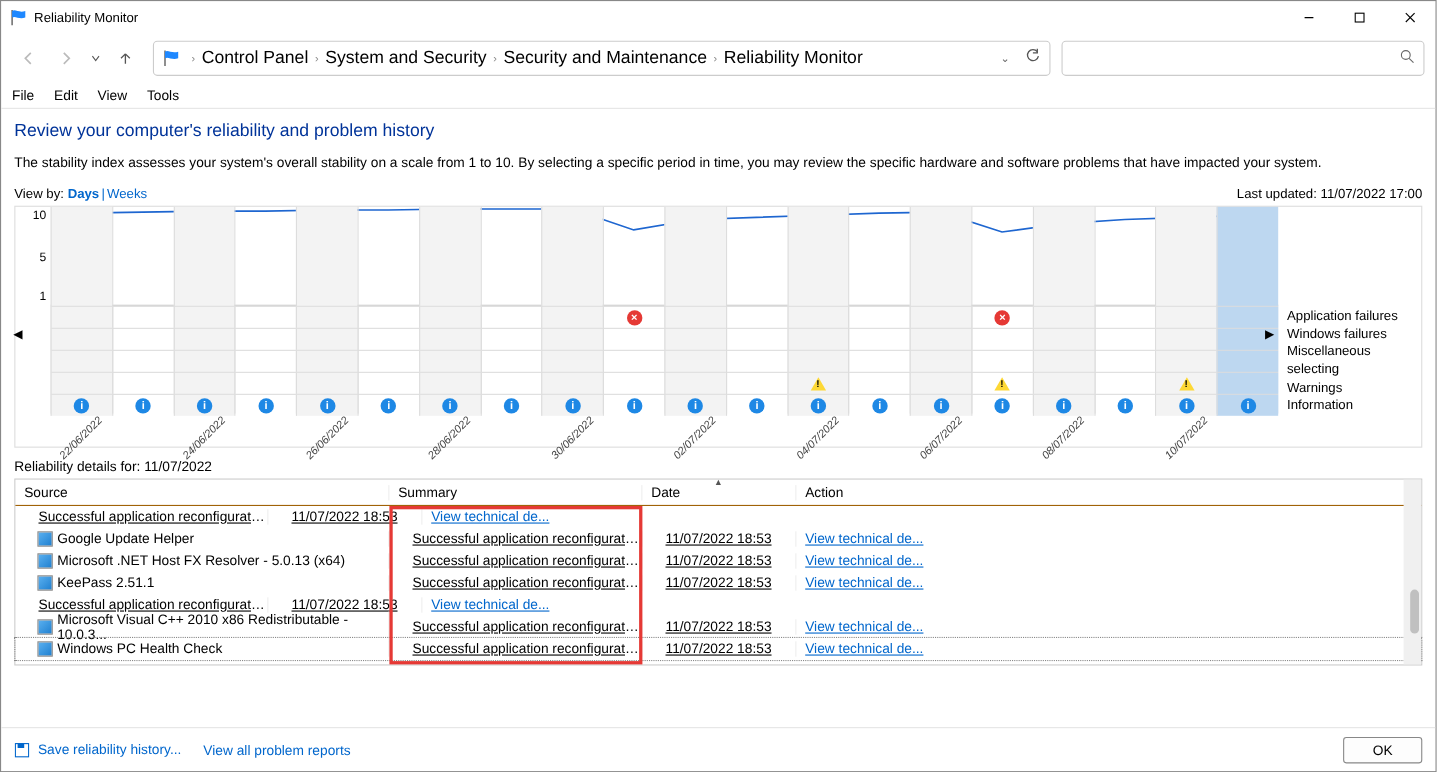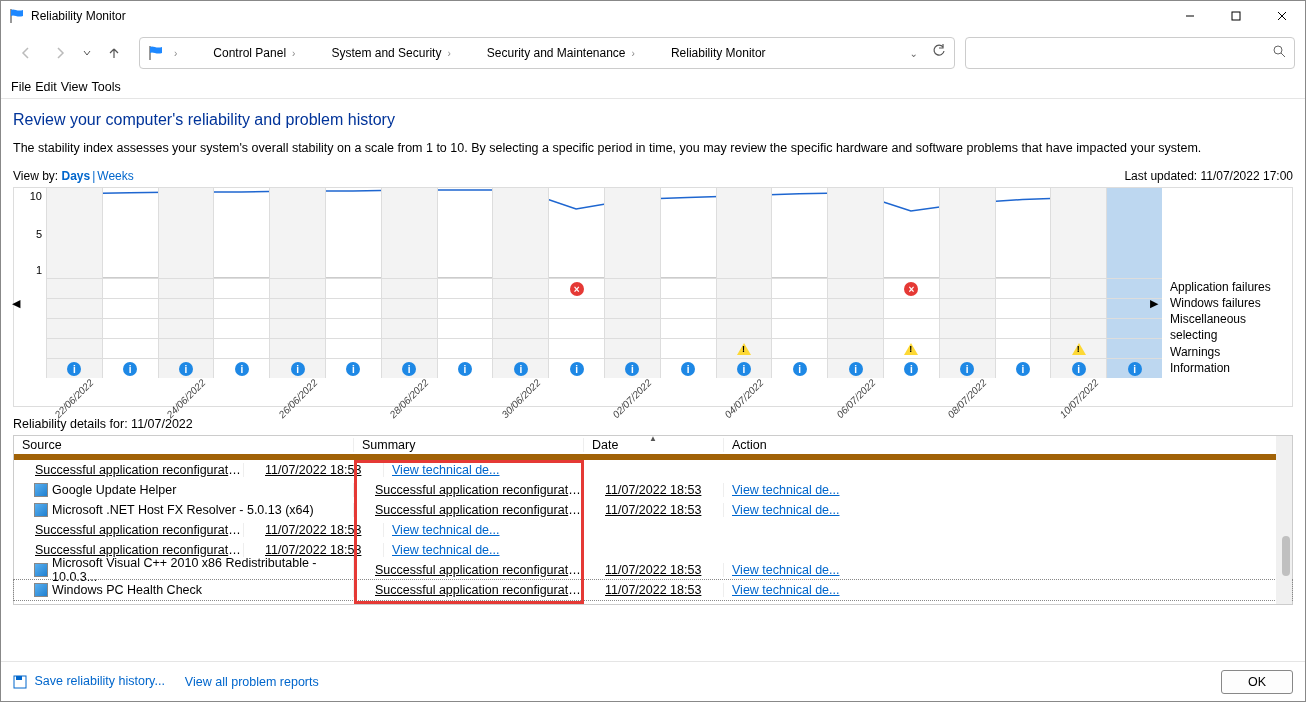--- a/index.html
+++ b/index.html
@@ -12,28 +12,28 @@
 .win-controls { position:absolute; right:0; top:0; height:30px; display:flex; }
 .win-controls div { width:46px; height:30px; display:flex; align-items:center; justify-content:center; font-size:10px; color:#000; }
 .win-controls svg { width:10px; height:10px; }
 
 
 .navbar { height: 44px; display:flex; align-items:center; padding: 0 10px; gap:4px; }
 .nav-btn { width:30px; height:30px; display:flex; align-items:center; justify-content:center; color:#555; }
 .nav-btn.disabled { color:#bbb; }
 .addr-box { flex:1; height:32px; border:1px solid #ccc; border-radius:4px; display:flex; align-items:center; padding:0 8px; margin:0 6px; }
 .addr-box .flag { width:16px; height:16px; margin-right:8px; }
-.crumb { font-size:12px; color:#000; padding:0 4px;margin-left:30px; }
+.crumb { font-size:16px; color:#000; padding:0 4px; }
 .chev { color:#888; font-size:10px; padding:0 2px; }
 .addr-tail { margin-left:auto; display:flex; gap:14px; align-items:center; }
 .search-box { width:330px; height:32px; border:1px solid #ccc; border-radius:4px; display:flex; align-items:center; padding:0 8px; }
 .search-box .mag { margin-left:auto; color:#666; }
 
 
-.menubar { height:24px; display:flex; align-items:center; padding-left:10px; gap:4px; border-bottom:1px solid #e5e5e5; }
+.menubar { height:24px; display:flex; align-items:center; padding-left:10px; gap:18px; border-bottom:1px solid #e5e5e5; }
 .menubar span { font-size:12.5px; }
 
 
 .content { padding: 12px 12px 0 12px; position:relative; height: calc(702px - 30px - 44px - 24px - 40px); overflow:hidden; }
 .heading { color:#003399; font-size:16px; margin-bottom:12px; }
 .desc { font-size:12.5px; color:#000; margin-bottom:14px; }
 .viewby-row { display:flex; font-size:12px; margin-bottom:4px; }
 .viewby-row .right { margin-left:auto; }
 .link { color:#0066cc; }
 .sep { color:#0066cc; margin:0 2px; }
@@ -58,21 +58,21 @@
 svg.stab-line { position:absolute; left:0; top:0; width:100%; height:90px; }
 .ev-icon { position:absolute; width:14px; height:14px; border-radius:50%; left:50%; transform:translateX(-50%); top:3px; display:flex; align-items:center; justify-content:center; font-size:10px; color:#fff; font-weight:bold; }
 .ev-info { background:#1e88e5; }
 .ev-err { background:#e53935; }
 .ev-warn { width:0; height:0; border-left:7px solid transparent; border-right:7px solid transparent; border-bottom:12px solid #fdd835; border-radius:0; top:4px; }
 .ev-warn::after { content:"!"; position:absolute; left:-2px; top:1px; font-size:9px; color:#000; }
 
 
 .details-hdr { font-size:12.5px; margin-top:10px; }
 .table-wrap { border:1px solid #ccc; margin-top:4px; height:170px; position:relative; }
-.thead { display:flex; height:24px; border-bottom:6px solid #a16207; font-size:12.5px; align-items:center; }
+.thead { display:flex; height:24px; border-bottom:1px solid #a16207; font-size:12.5px; align-items:center; }
 .thead div { padding-left:8px; }
 .c-src { width:340px; border-right:1px solid #eee; }
 .c-sum { width:230px; border-right:1px solid #eee; position:relative; }
 .c-date { width:140px; border-right:1px solid #eee; }
 .c-act { width:120px; }
 .tbody { font-size:12.5px; }
 .trow { display:flex; height:20px; align-items:center; }
 .trow.sel { outline:1px dotted #888; }
 .trow .c-src { display:flex; align-items:center; gap:4px; padding-left:20px; }
 .app-icon { width:14px; height:14px; background:linear-gradient(135deg,#5ab0f0,#2080d0); border:1px solid #888; display:inline-block; flex-shrink:0; }
@@ -459,20 +459,24 @@
         <div class="trow">
           <div class="c-src">
             <span class="app-icon"></span>
             <span>Microsoft .NET Host FX Resolver - 5.0.13 (x64)</span>
           </div>
           <div class="c-sum">Successful application reconfiguration</div>
           <div class="c-date">11/07/2022 18:53</div>
           <div class="c-act">View technical de...</div>
         </div>
         <div class="trow">
+          <div class="c-src">
+            <span class="app-icon"></span>
+            <span>KeePass 2.51.1</span>
+          </div>
           <div class="c-sum">Successful application reconfiguration</div>
           <div class="c-date">11/07/2022 18:53</div>
           <div class="c-act">View technical de...</div>
         </div>
         <div class="trow">
           <div class="c-sum">Successful application reconfiguration</div>
           <div class="c-date">11/07/2022 18:53</div>
           <div class="c-act">View technical de...</div>
         </div>
         <div class="trow">

